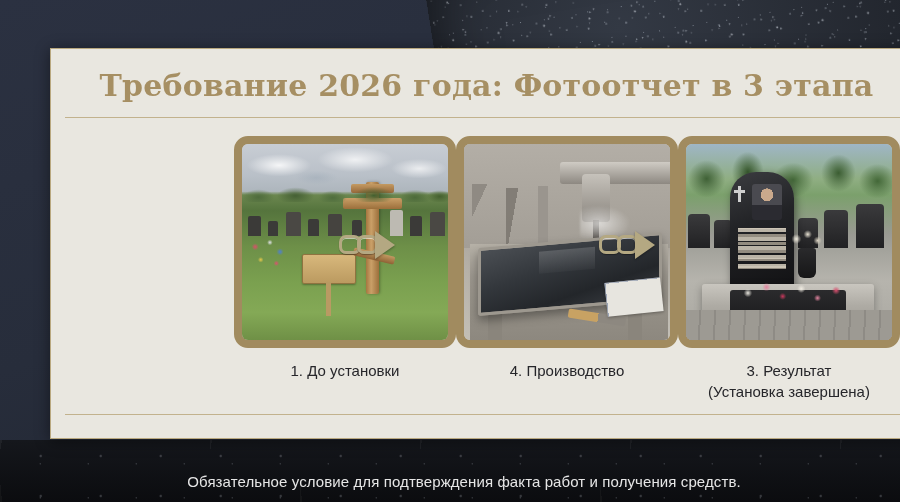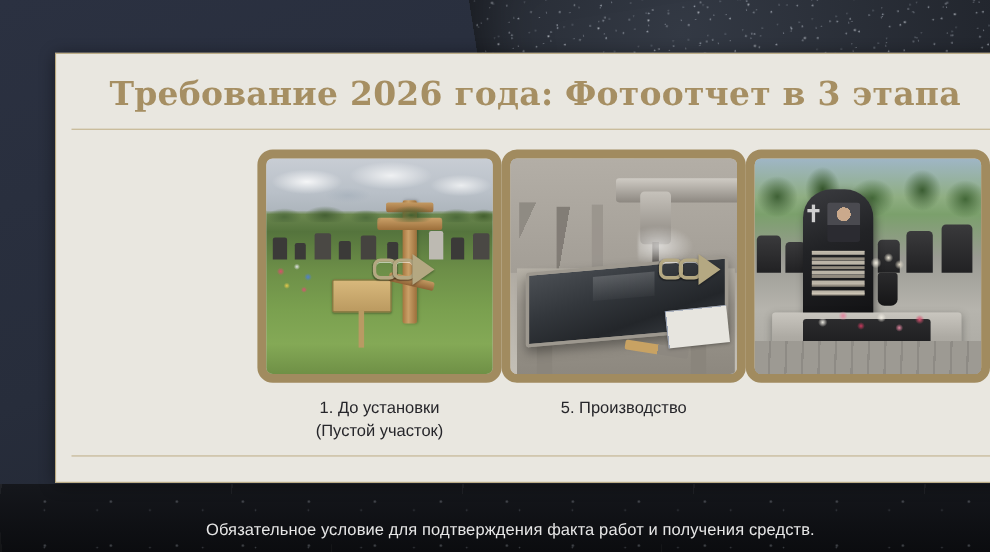--- a/index.html
+++ b/index.html
@@ -569,40 +569,39 @@
               <i style="left:188px;width:15px;height:24px;background:#4a4844;"></i>
             </div>
             <div class="flowers-l"></div>
             <div class="sign"></div>
             <div class="cross-big"></div>
             <div class="cross-slant"></div>
           </div>
         </div>
         <div class="caption">
           <span>1. До установки</span>
-          <span class="sub">(Пустой участок)</span>
         </div>
       </div>
 
       <div class="step">
         <div class="frame">
           <div class="photo ph-shop">
             <div class="shop-wall"></div>
             <div class="shop-slabs"></div>
             <div class="cnc-gantry"></div>
             <div class="cnc-head"></div>
             <div class="dust"></div>
             <div class="bench"></div>
             <div class="slab"></div>
             <div class="chisel"></div>
             <div class="blueprint"></div>
           </div>
         </div>
         <div class="caption">
-          <span>5. Производство</span>
+          <span>4. Производство</span>
         </div>
       </div>
 
       <div class="step">
         <div class="frame">
           <div class="photo ph-mon">
             <div class="mon-trees"></div>
             <div class="mon-bg-stones">
               <i style="left:2px;width:22px;height:34px;"></i>
               <i style="left:28px;width:18px;height:28px;"></i>
@@ -615,20 +614,24 @@
               <div class="mon-portrait"></div>
               <div class="mon-text"></div>
             </div>
             <div class="mon-base"></div>
             <div class="mon-bed"></div>
             <div class="mon-flowers"></div>
             <div class="mon-vase"></div>
             <div class="mon-path"></div>
           </div>
         </div>
+        <div class="caption">
+          <span>3. Результат</span>
+          <span class="sub">(Установка завершена)</span>
+        </div>
       </div>
 
       <div class="connector connector-1">
         <span class="link"></span>
         <span class="link"></span>
         <span class="arrowhead"></span>
       </div>
       <div class="connector connector-2">
         <span class="link"></span>
         <span class="link"></span>

